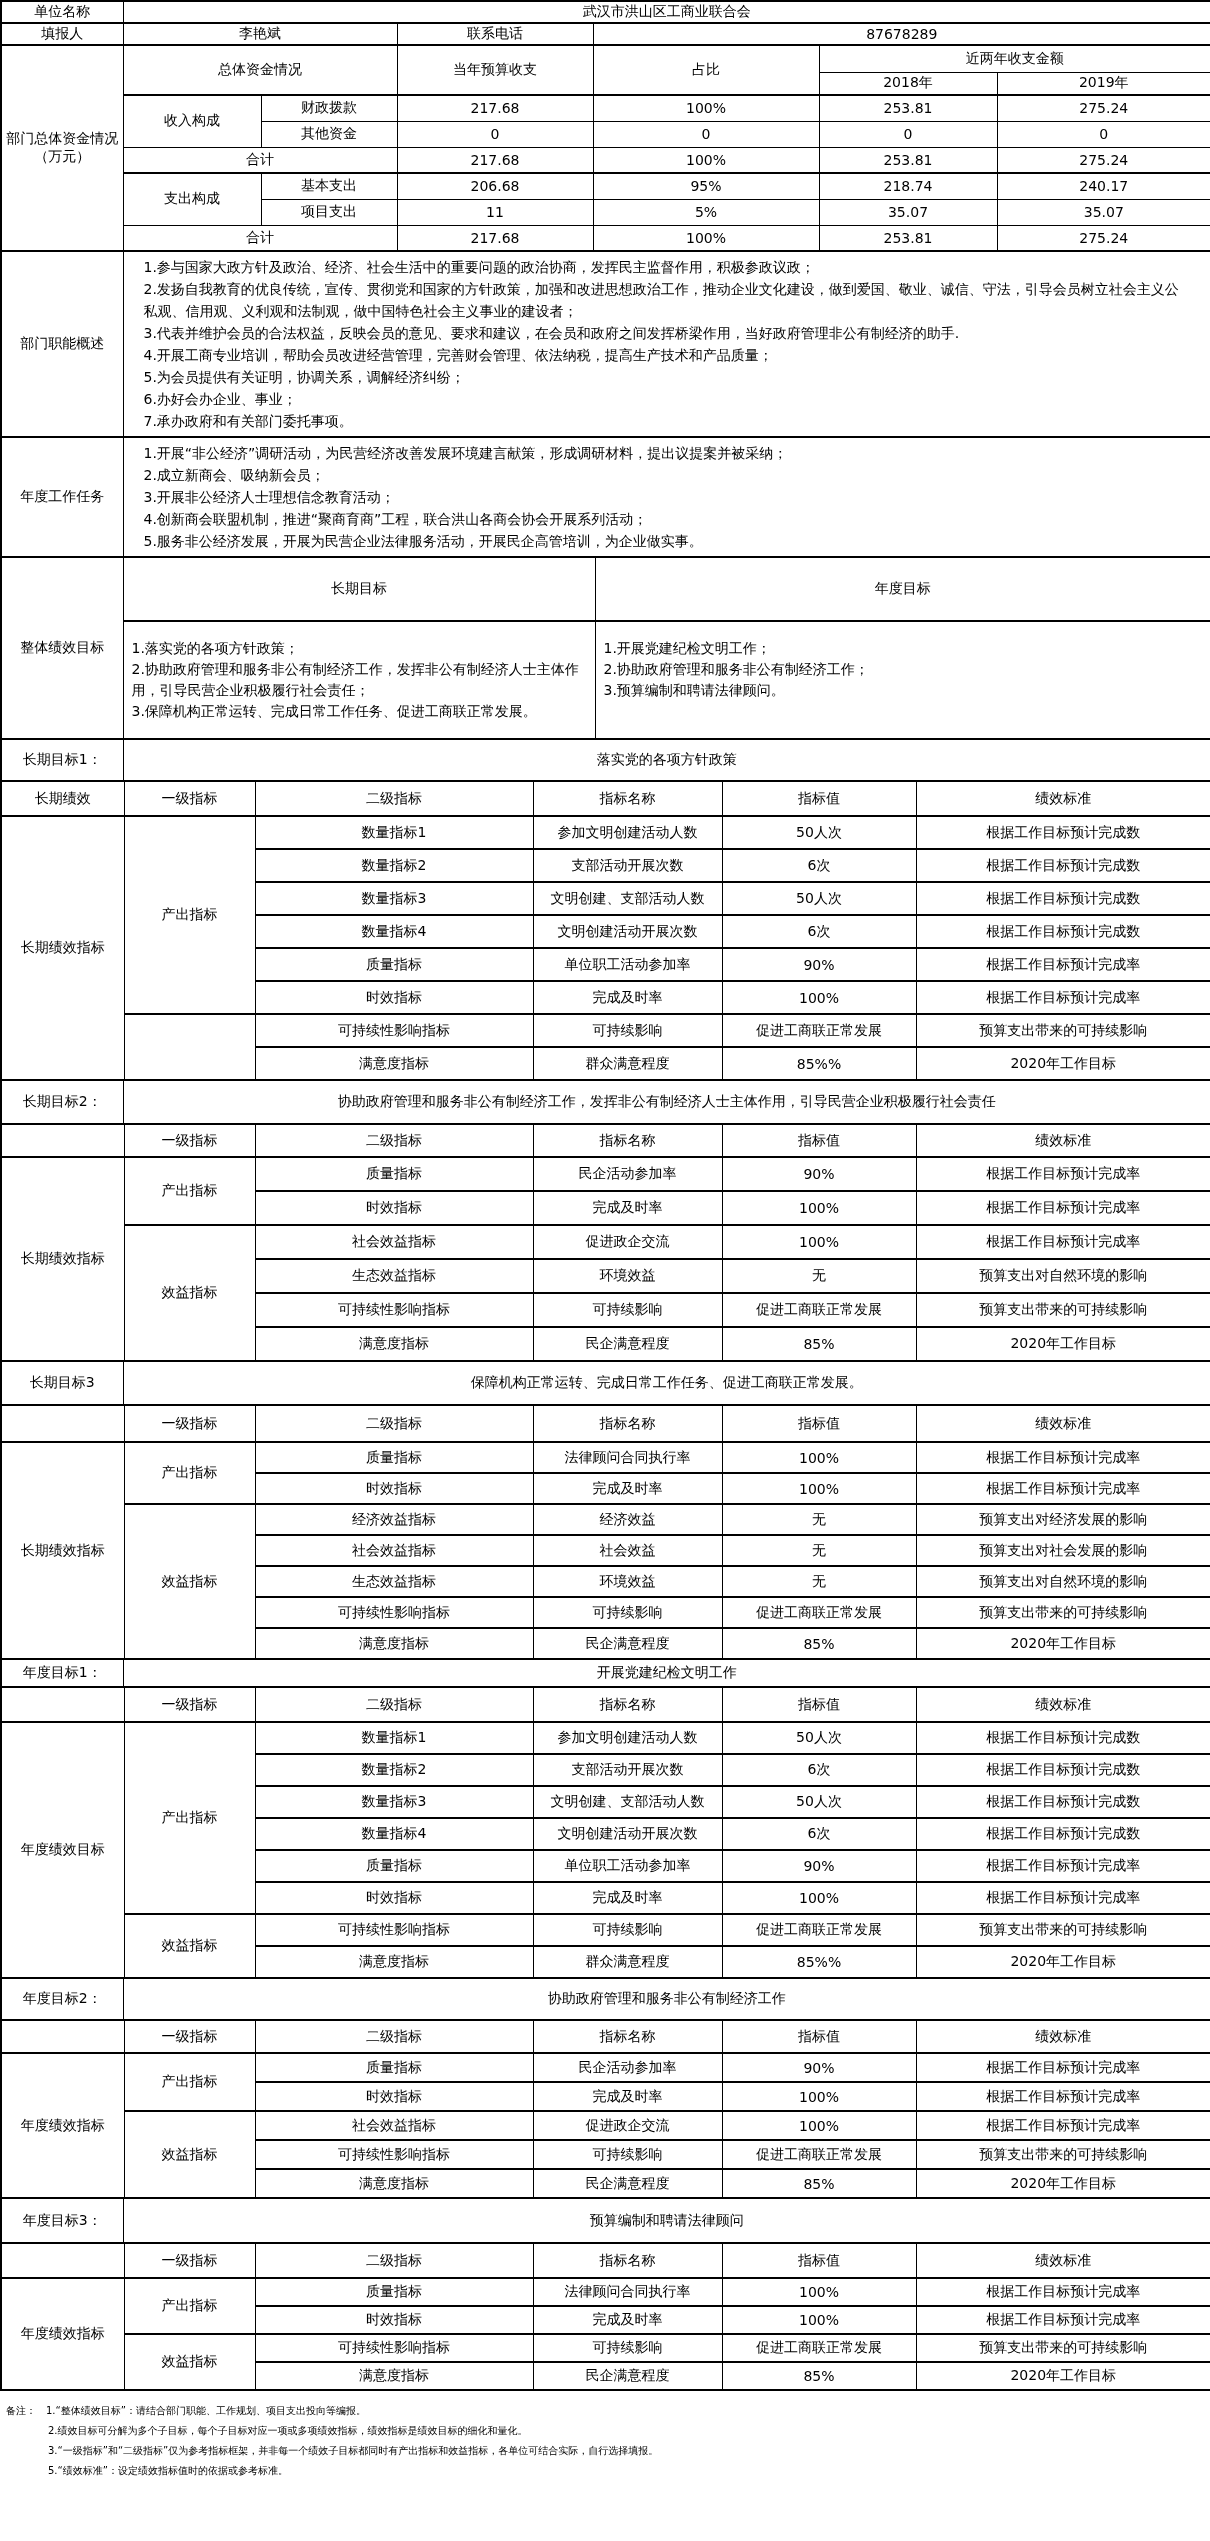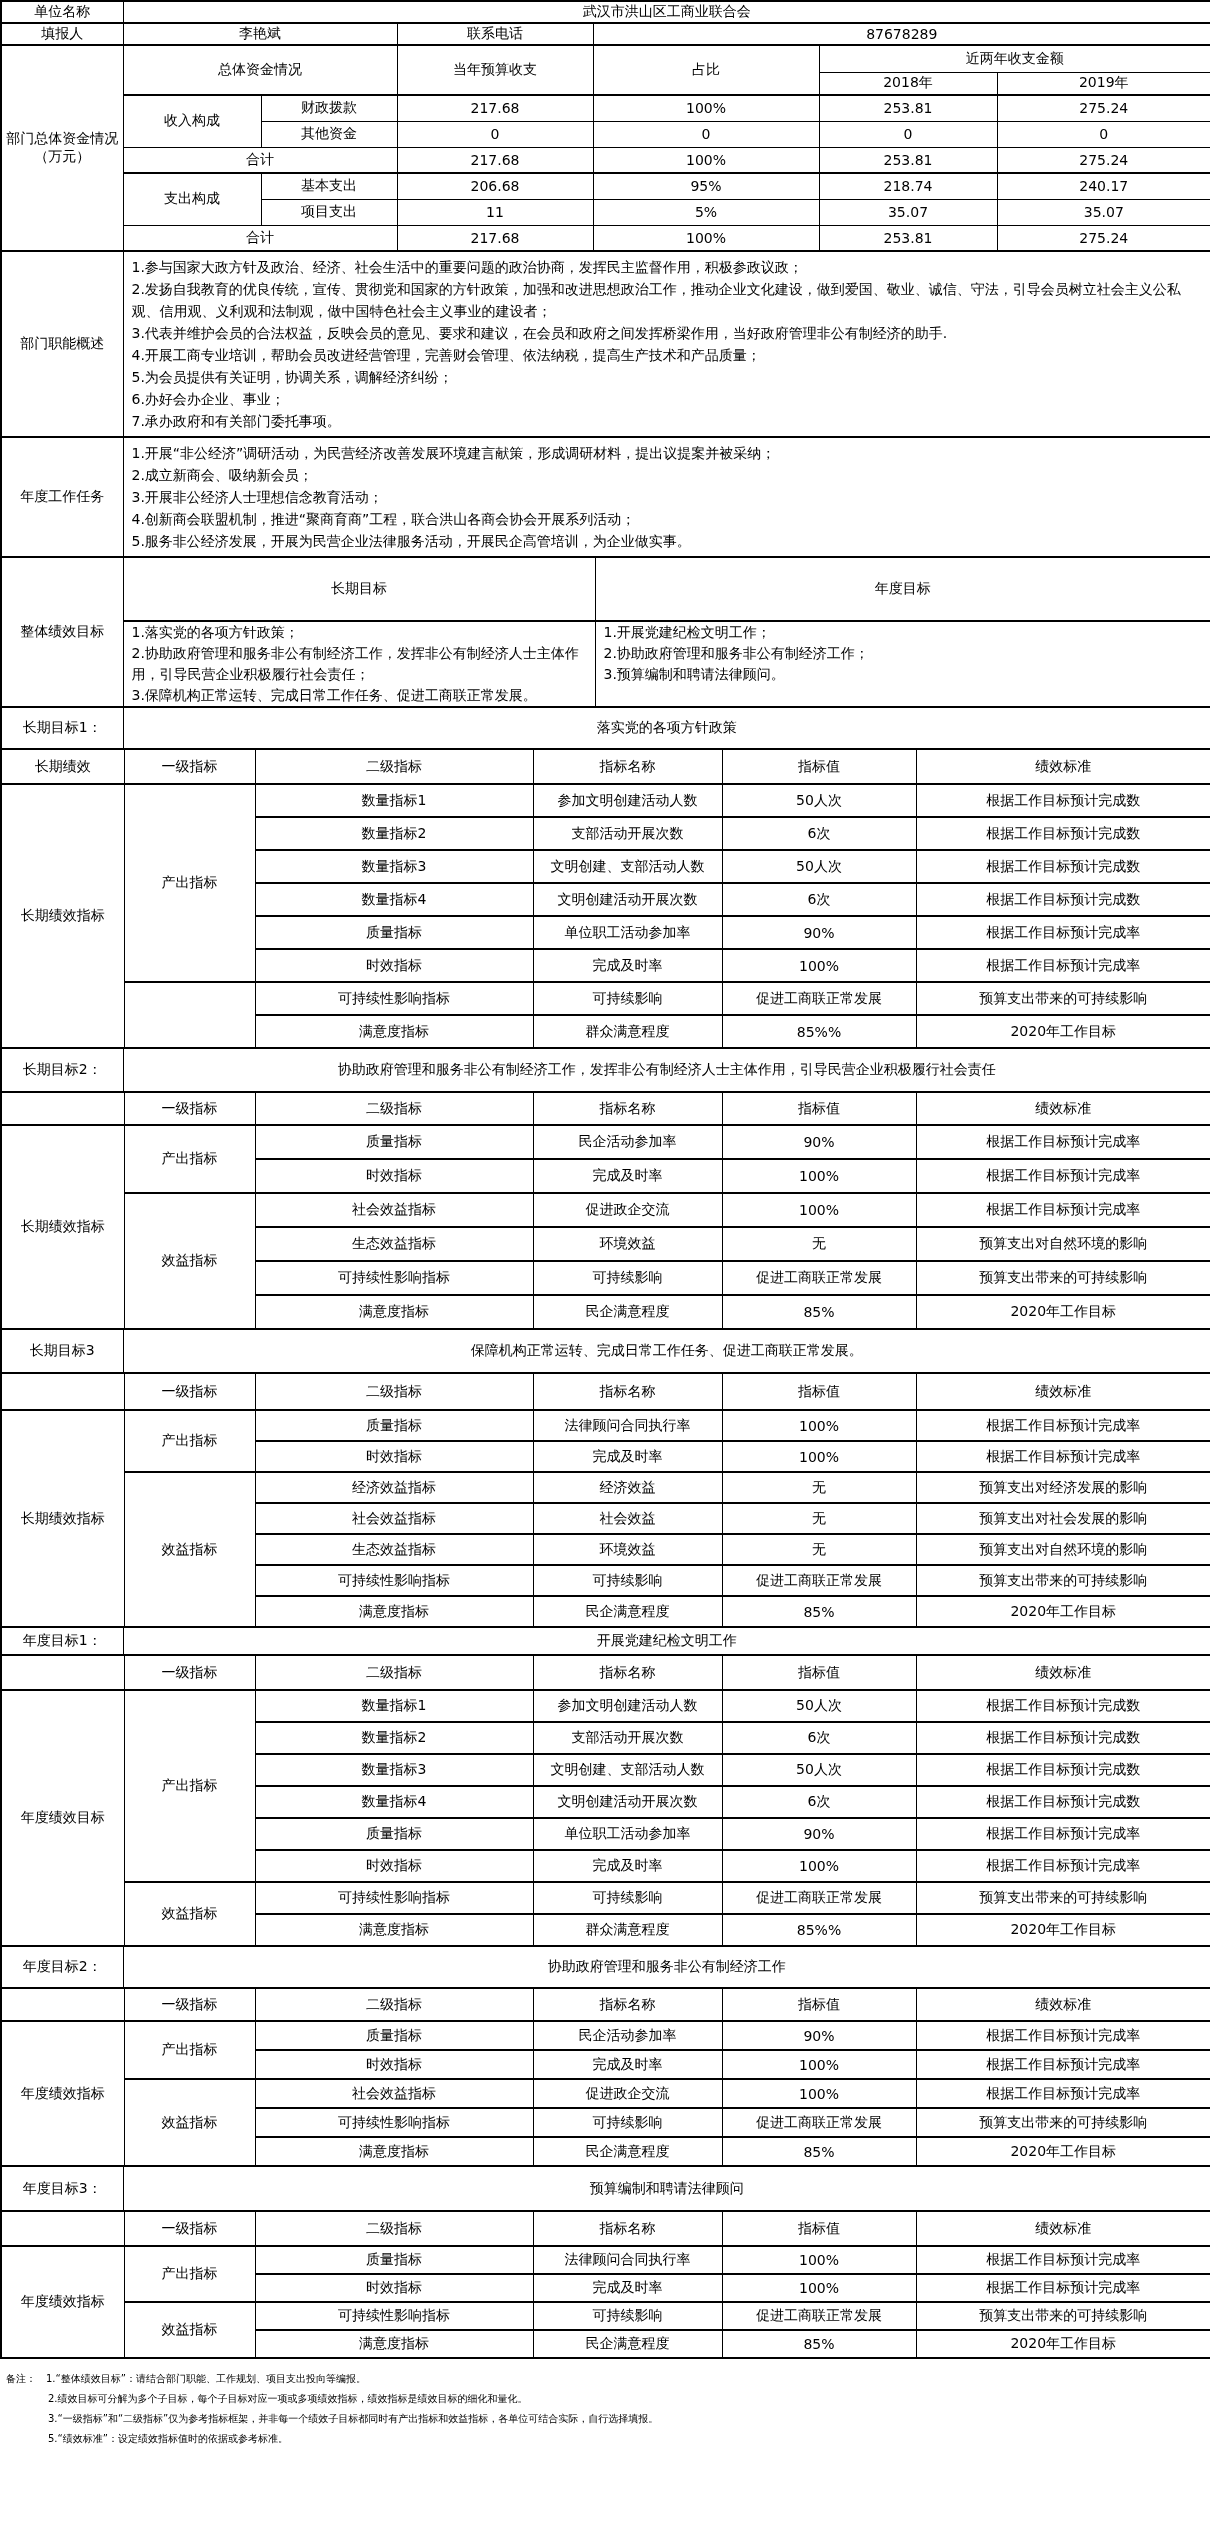--- a/index.html
+++ b/index.html
@@ -6,23 +6,23 @@
   body{width:1210px;font-family:"DejaVu Sans",sans-serif;color:#000;}
   .sheet{width:1210px;background:#fff;}
   .doc-title{height:48px;line-height:48px;text-align:center;font-size:20px;font-weight:bold;}
   table{border-collapse:collapse;width:1210px;table-layout:fixed;border:2px solid #000;margin-top:-2px;}
   .sheet table.first{margin-top:0;}
   td{border:1px solid #000;font-size:14px;text-align:center;vertical-align:middle;padding:1px 4px;overflow:hidden;word-break:break-all;}
   tr.tt td{border-top-width:2px;}
   
   table.ind td{border-width:2px 1px;}
   
-  td.textblock{text-align:left;padding:4px 8px;}
+  td.textblock{text-align:left;padding:4px 20px;}
   td.textblock div{line-height:22px;font-size:14px;}
-  td.goalblock{text-align:left;padding:0 8px;vertical-align:top;}
+  td.goalblock{text-align:left;padding:16px 8px;vertical-align:top;}
   td.goalblock div{line-height:21px;font-size:14px;}
   
   tr.h22{height:22px;} tr.h23{height:23px;} tr.h26{height:26px;} tr.h27{height:27px;}
   tr.h28{height:28px;} tr.h29{height:29px;} tr.h31{height:31px;} tr.h32{height:32px;}
   tr.h33{height:33px;} tr.h34{height:34px;} tr.h35{height:35px;} tr.h37{height:37px;}
   tr.h41{height:45px;} tr.h42{height:42px;} tr.h44{height:44px;} tr.h46{height:28px;}
   tr.h64{height:64px;}
   .notes{padding:10px 6px 4px 6px;}
   .notes div{line-height:20px;font-size:10px;}
   .notes .indent{padding-left:42px;}

